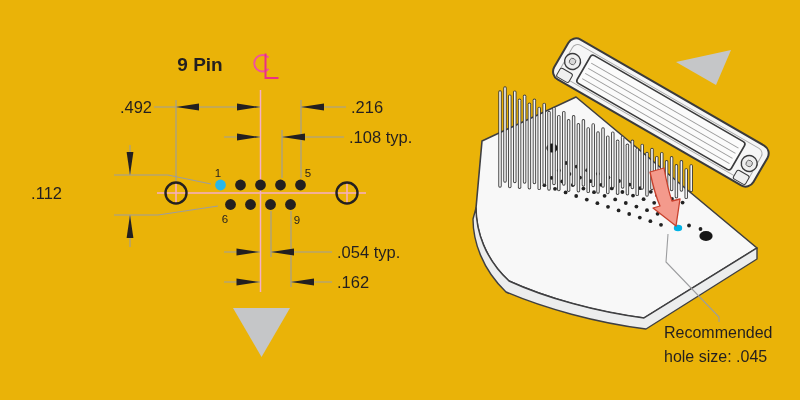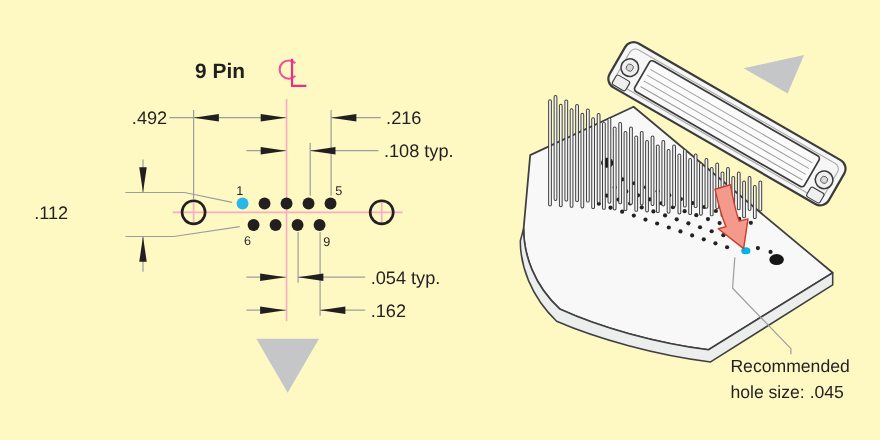--- a/index.html
+++ b/index.html
@@ -1,16 +1,16 @@
 <!DOCTYPE html>
 <html><head>
 <meta charset="utf-8">
 <style>
   html,body{margin:0;padding:0;background:#ffffff;}
-  .stage{position:relative;width:800px;height:400px;background:#fef9c3;overflow:hidden;
+  .stage{position:relative;width:800px;height:400px;background:#eab308;overflow:hidden;
          font-family:"Liberation Sans", sans-serif;}
   svg text{font-family:"Liberation Sans", sans-serif;fill:#231f20;}
   .dimtext{font-size:16.5px;}
   .pinnum{font-size:11.5px;}
   .titletext{font-size:19px;font-weight:bold;}
   .notetext{font-size:16px;}
 </style>
 </head>
 <body>
 

